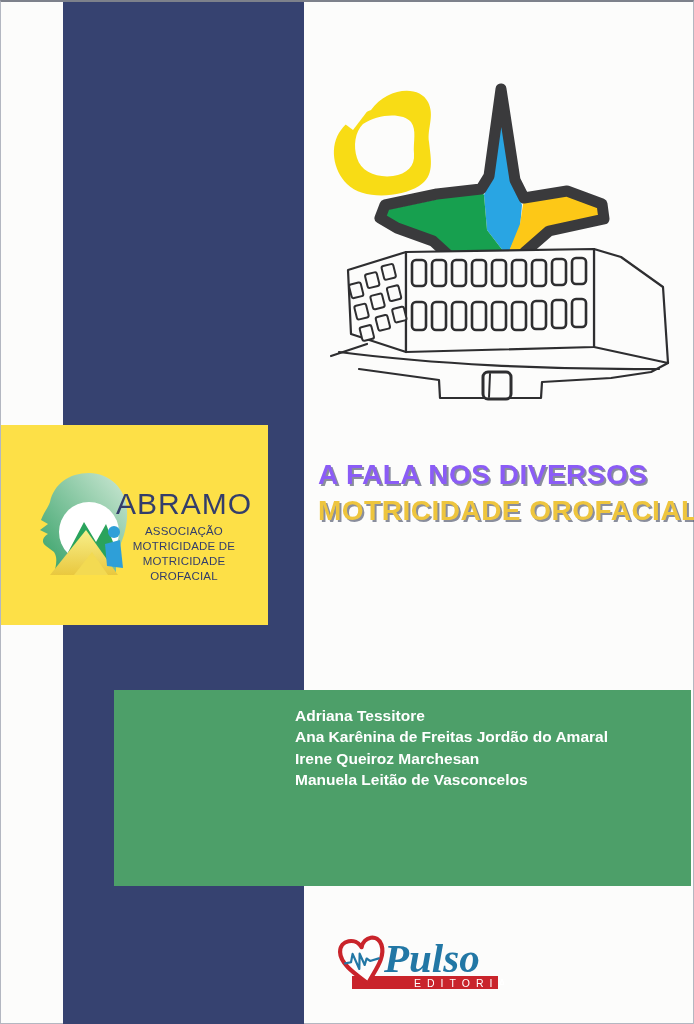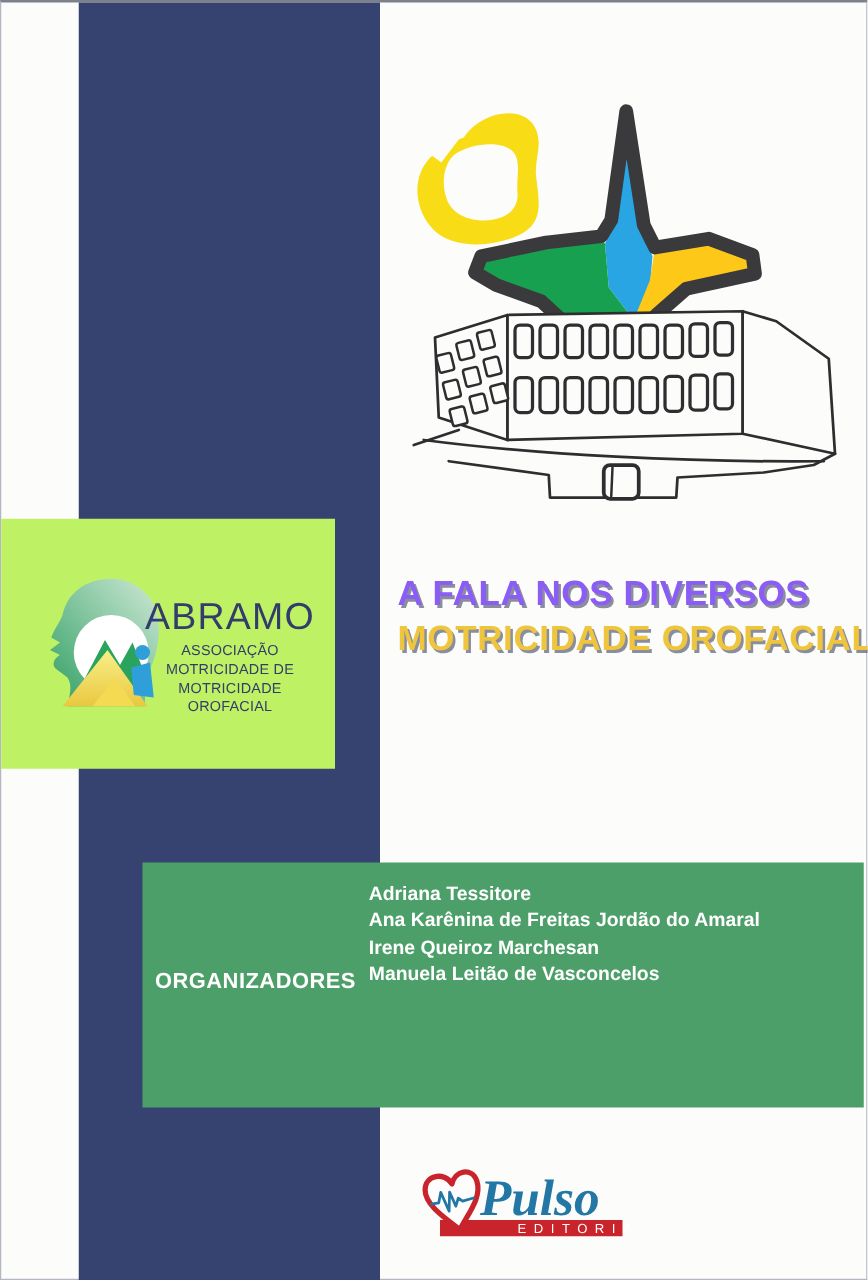--- a/index.html
+++ b/index.html
@@ -97,21 +97,21 @@
         <rect x="60" y="194" width="12" height="14" rx="2"></rect>
           <rect x="60" y="216" width="12" height="14" rx="2"></rect>
         <rect x="60" y="238" width="12" height="14" rx="2"></rect>
         <rect x="78" y="190" width="12" height="14" rx="2"></rect>
           <rect x="78" y="212" width="12" height="14" rx="2"></rect>
         <rect x="78" y="234" width="12" height="14" rx="2"></rect>
       </g>
     </g>
   </svg>
 
-  <div class="abramo-card" style="background-color: #bef264;">
+  <div class="abramo-card" style="background-color: #fde047; margin-top: 10px;">
     <svg class="abramo-logo" viewBox="0 0 105 112">
       <defs>
         <linearGradient id="headGrad" x1="0" y1="1" x2="1" y2="0">
           <stop offset="0" stop-color="#2f9e63"></stop>
             <stop offset="1" stop-color="#cfe9d6"></stop>
         </linearGradient>
         <linearGradient id="mtnGrad" x1="0" y1="0" x2="0" y2="1">
           <stop offset="0" stop-color="#f8ef8a"></stop>
             <stop offset="1" stop-color="#e9c83f"></stop>
         </linearGradient>
@@ -135,21 +135,20 @@
       </div>
     </div>
   </div>
 
   <div class="title-block">
     <div class="title-line" style="color: #8b5cf6;">A FALA NOS DIVERSOS</div>
     <div class="title-line" style="color: rgb(238, 197, 61);">MOTRICIDADE OROFACIAL</div>
   </div>
 
   <div class="green-band" style="background-color: rgb(77, 159, 105);">
-    <div class="org-label">ORGANIZADORES</div>
     <div class="org-names">
       <div>Adriana Tessitore</div>
       <div>Ana Karênina de Freitas Jordão do Amaral</div>
       <div>Irene Queiroz Marchesan</div>
       <div>Manuela Leitão de Vasconcelos</div>
     </div>
   </div>
 
   <svg class="pulso-logo" viewBox="0 0 170 66">
     <rect x="18" y="45" width="146" height="13" fill="#c9242b"></rect>

